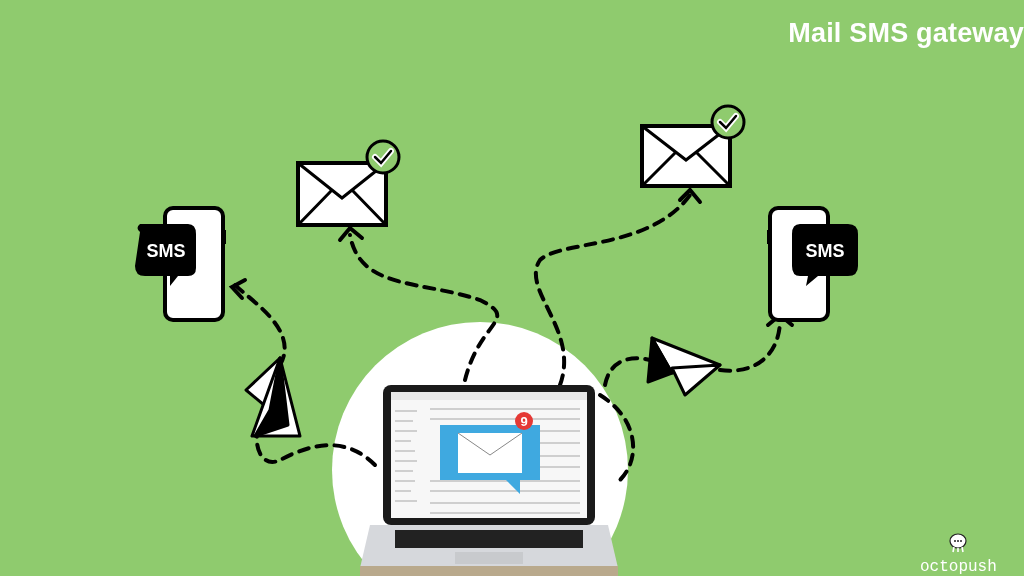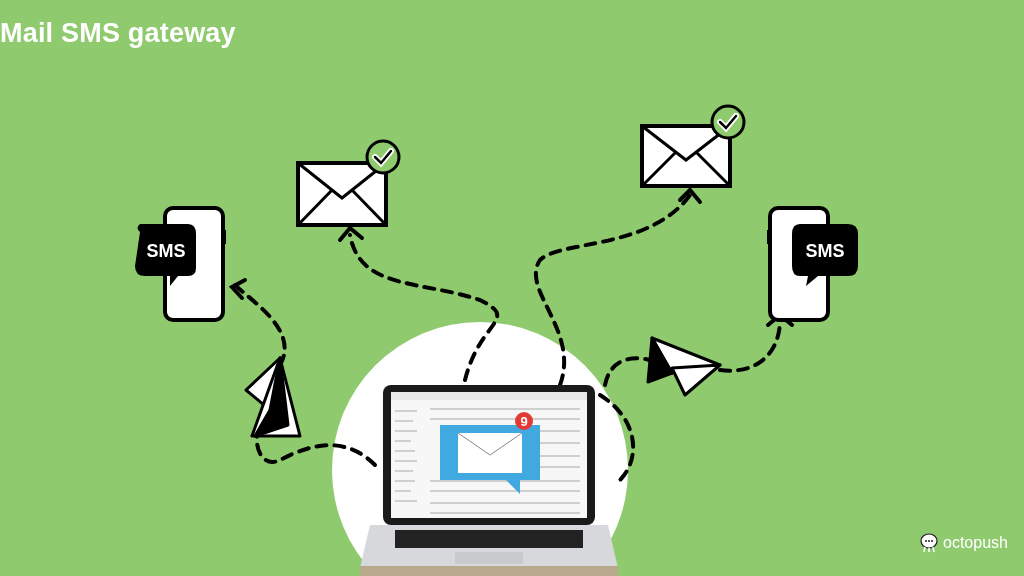--- a/index.html
+++ b/index.html
@@ -1,19 +1,19 @@
 <!DOCTYPE html>
 <html><head>
 <meta charset="utf-8">
 <style>
   html,body{margin:0;padding:0;}
   body{width:1024px;height:576px;overflow:hidden;background:#8fcb6e;position:relative;font-family:"DejaVu Sans",sans-serif;}
-  .title{position:absolute;left:0;top:18px;width:1024px;text-align:left;color:#fff;font-weight:bold;font-size:27px;font-family:"Liberation Sans",sans-serif;letter-spacing:0.2px;}
+  .title{position:absolute;left:0;top:18px;width:1024px;text-align:right;color:#fff;font-weight:bold;font-size:27px;font-family:"Liberation Sans",sans-serif;letter-spacing:0.2px;}
   svg.scene{position:absolute;left:0;top:0;}
-  .brand{position:absolute;left:920px;top:533px;display:flex;align-items:center;gap:5px;color:#fff;font-size:16px;font-family:Liberation Sans, sans-serif;}
+  .brand{position:absolute;left:920px;top:533px;display:flex;align-items:center;gap:5px;color:#fff;font-size:16px;font-family:Liberation Mono, monospace;flex-direction:column;}
 </style>
 </head>
 <body>
 
 <div class="title">Mail SMS gateway</div>
 
 <svg class="scene" width="1024" height="576" viewBox="0 0 1024 576">
 
   <circle cx="480" cy="470" r="148" fill="#fff"></circle>
 

